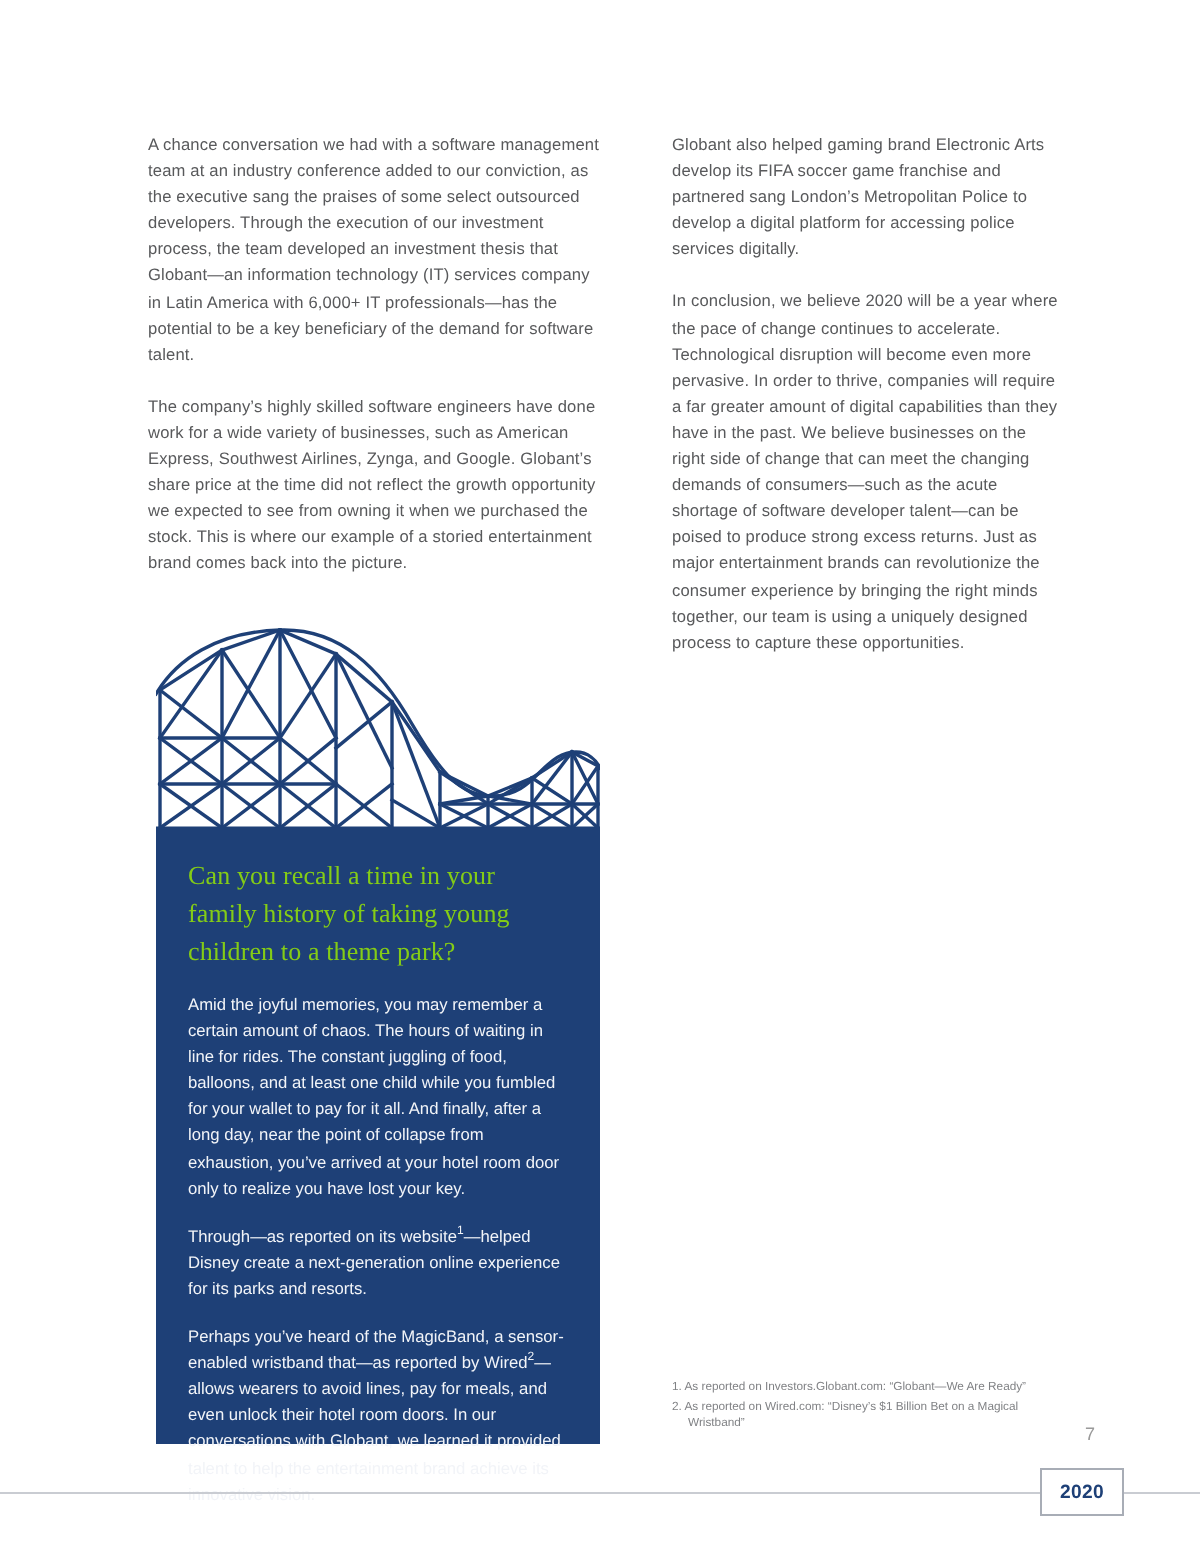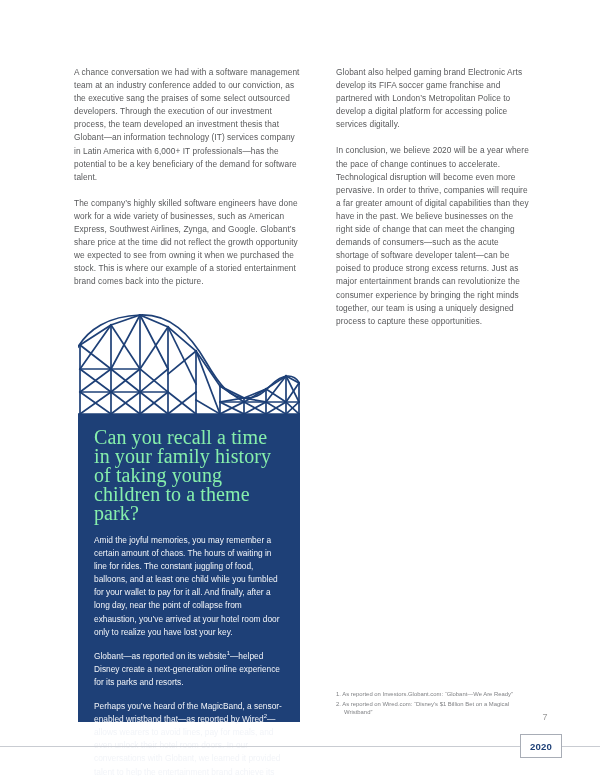--- a/index.html
+++ b/index.html
@@ -65,25 +65,25 @@
     top: 414px;
     width: 222px;
     height: 308px;
     background: #1e4077;
     box-sizing: border-box;
     padding: 14px 16px 12px 16px;
     color: #ffffff;
   }
   .callout-heading {
     font-family: "Liberation Serif", serif;
-    font-size: 20px;
+    font-size: 13px;
     line-height: 19px;
     font-weight: 400;
     margin: 0 0 11px 0;
-    color: #86efac;
+    color: #84cc16;
     letter-spacing: 0.005em;
   }
   .callout p {
     margin: 0 0 11px 0;
     font-size: 8.35px;
     line-height: 13.1px;
     color: #f2f4f8;
   }
   .callout p:last-child {
     margin-bottom: 0;
@@ -157,21 +157,21 @@
 <body>
 
 <div class="page">
 
   <div class="col col-left">
     <p>A chance conversation we had with a software management team at an industry conference added to our conviction, as the executive sang the praises of some select outsourced developers. Through the execution of our investment process, the team developed an investment thesis that Globant—an information technology (IT) services company in Latin America with 6,000+ IT professionals—has the potential to be a key beneficiary of the demand for software talent.</p>
     <p>The company’s highly skilled software engineers have done work for a wide variety of businesses, such as American Express, Southwest Airlines, Zynga, and Google. Globant’s share price at the time did not reflect the growth opportunity we expected to see from owning it when we purchased the stock. This is where our example of a storied entertainment brand comes back into the picture.</p>
   </div>
 
   <div class="col col-right">
-    <p>Globant also helped gaming brand Electronic Arts develop its FIFA soccer game franchise and partnered with London’s Metropolitan Police to develop a digital platform for accessing police services digitally.</p>
+    <p>Globant also helped gaming brand Electronic Arts develop its FIFA soccer game franchise and partnered sang London’s Metropolitan Police to develop a digital platform for accessing police services digitally.</p>
     <p>In conclusion, we believe 2020 will be a year where the pace of change continues to accelerate. Technological disruption will become even more pervasive. In order to thrive, companies will require a far greater amount of digital capabilities than they have in the past. We believe businesses on the right side of change that can meet the changing demands of consumers—such as the acute shortage of software developer talent—can be poised to produce strong excess returns. Just as major entertainment brands can revolutionize the consumer experience by bringing the right minds together, our team is using a uniquely designed process to capture these opportunities.</p>
   </div>
 
   <div class="coaster-wrap">
     <svg width="222" height="101" viewBox="0 0 222 101" xmlns="http://www.w3.org/2000/svg">
       <g fill="none" stroke="#1e4077" stroke-width="1.7" stroke-linecap="square">
 
         <path d="M0 33 C 10 16, 30 2, 62 1 C 92 0, 112 20, 128 48 C 142 72, 152 84, 168 84
                  C 180 84, 186 78, 192 72 C 198 66, 203 62, 210 62 C 216 62, 220 66, 222 70"></path>
 
@@ -247,21 +247,21 @@
           <path d="M221 69 L208 88"></path>
         <path d="M208 88 L221 100"></path>
           <path d="M221 88 L208 100"></path>
       </g>
     </svg>
   </div>
 
   <div class="callout">
     <h2 class="callout-heading">Can you recall a time in your family history of taking young children to a theme park?</h2>
     <p>Amid the joyful memories, you may remember a certain amount of chaos. The hours of waiting in line for rides. The constant juggling of food, balloons, and at least one child while you fumbled for your wallet to pay for it all. And finally, after a long day, near the point of collapse from exhaustion, you’ve arrived at your hotel room door only to realize you have lost your key.</p>
-    <p><span>Globant—as reported on its website</span><sup>1</sup><span>—helped Disney create a next-generation online experience for its parks and resorts.</span></p>
+    <p><span>Through—as reported on its website</span><sup>1</sup><span>—helped Disney create a next-generation online experience for its parks and resorts.</span></p>
     <p><span>Perhaps you’ve heard of the MagicBand, a sensor-enabled wristband that—as reported by Wired</span><sup>2</sup><span>—allows wearers to avoid lines, pay for meals, and even unlock their hotel room doors. In our conversations with Globant, we learned it provided talent to help the entertainment brand achieve its innovative vision.</span></p>
   </div>
 
   <div class="footnotes">
     <ol>
       <li>1. As reported on Investors.Globant.com: “Globant—We Are Ready”</li>
       <li>2. As reported on Wired.com: “Disney’s $1 Billion Bet on a Magical Wristband”</li>
     </ol>
   </div>
 

